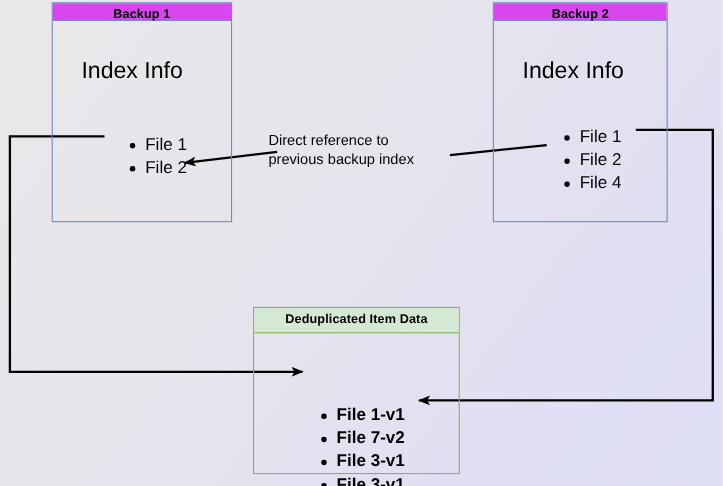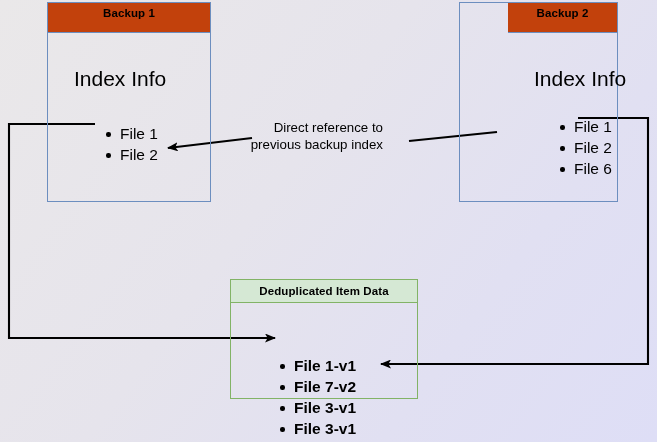--- a/index.html
+++ b/index.html
@@ -33,27 +33,27 @@
     position: absolute;
     box-sizing: border-box;
     border: 1.6px solid #6c8ebf;
     background: transparent;
   }
   .node.green {
     border-color: #82b366;
   }
   .node-header {
     box-sizing: border-box;
-    height: 30px;
+    height: 16px;
     line-height: 21px;
     text-align: center;
     font-size: 11.5px;
     font-weight: bold;
     letter-spacing: 0.1px;
-    background: #c2410c;
+    background: #d946ef;
     border-bottom: 1.6px solid #6c8ebf;
   }
   .node.green .node-header {
     background: #d5e8d4;
     border-bottom-color: #82b366;
     height: 23px;
     line-height: 22px;
   }
   .node-body {
     position: relative;
@@ -65,21 +65,21 @@
   }
   .index-title {
     position: absolute;
     left: 26px;
     top: 34px;
     font-size: 21px;
     white-space: nowrap;
   }
   ul.file-list {
     position: absolute;
-    margin: 4px;
+    margin: 16px;
     padding: 0;
     list-style: none;
   }
   ul.file-list li {
     font-size: 15.5px;
     line-height: 21px;
     white-space: nowrap;
     position: relative;
     padding-left: 17px;
   }
@@ -87,33 +87,33 @@
     content: "";
     position: absolute;
     left: 3px;
     top: 9px;
     width: 4.5px;
     height: 4.5px;
     border-radius: 50%;
     background: #000;
   }
   #backup1 { left: 47px; top: 2px; width: 164px; height: 200px; }
-  #backup2 { left: 459px; top: 2px; width: 159px; height: 200px; padding-left: 48px; }
-  #dedup   { left: 230px; top: 279px; width: 188px; height: 120px; }
+  #backup2 { left: 448px; top: 2px; width: 159px; height: 200px; }
+  #dedup   { left: 230px; top: 279px; width: 188px; height: 152px; }
 
   #backup1 ul.file-list { left: 51px; top: 86px; }
   #backup2 ul.file-list { left: 45px; top: 79px; }
   #dedup   ul.file-list { left: 42px; top: 48px; }
 
   .edge-label {
     position: absolute;
-    left: 233px;
+    left: 244px;
     top: 119px;
     width: 150px;
-    text-align: right;
+    text-align: left;
     font-size: 13.3px;
     line-height: 17px;
     white-space: pre-line;
   }
 </style>
 </head>
 <body>
 
 <div id="canvas">
 
@@ -144,21 +144,21 @@
     </div>
   </div>
 
   <div class="node" id="backup2">
     <div class="node-header">Backup 2</div>
     <div class="node-body">
       <div class="index-title">Index Info</div>
       <ul class="file-list">
         <li>File 1</li>
         <li>File 2</li>
-        <li>File 6</li>
+        <li>File 4</li>
       </ul>
     </div>
   </div>
 
   <div class="node green" id="dedup">
     <div class="node-header">Deduplicated Item Data</div>
     <div class="node-body">
       <ul class="file-list">
         <li>File 1-v1</li>
         <li>File 7-v2</li>

